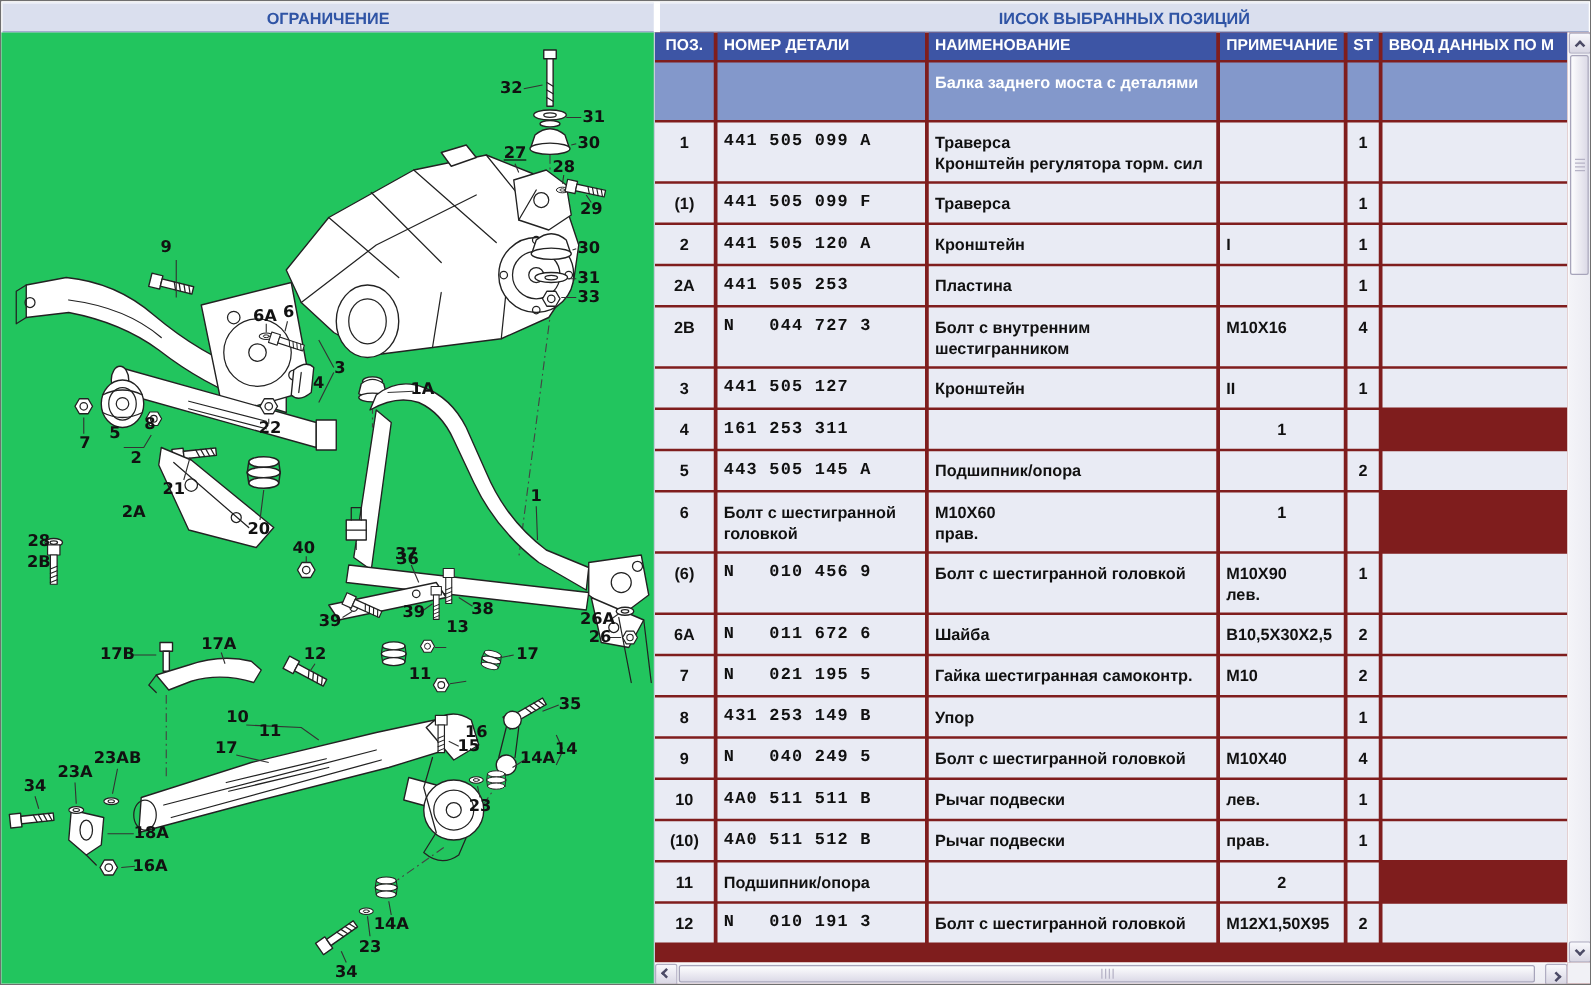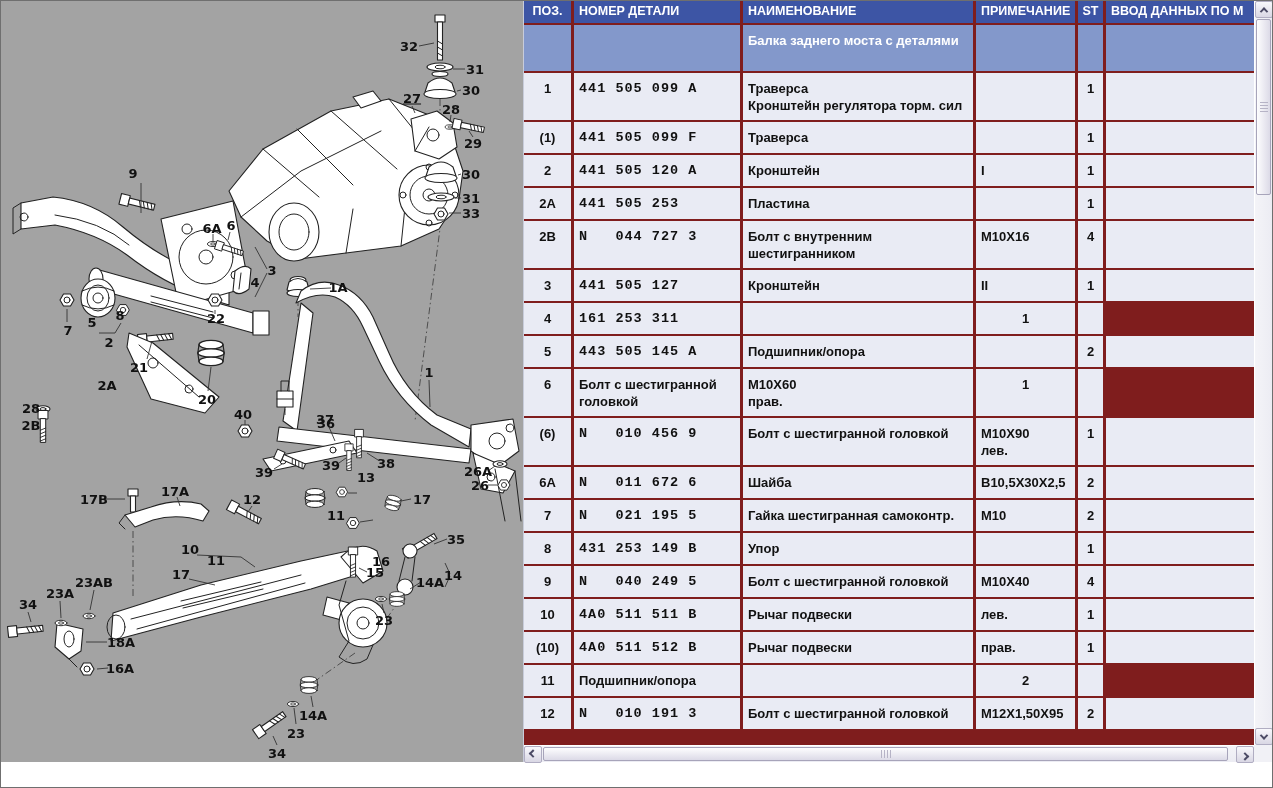--- a/index.html
+++ b/index.html
@@ -12,21 +12,21 @@
 
   
   .topbars{display:flex;height:25px;gap:5px;background:#fff;padding:1px 1px 0 1px;}
   .topbar{background:var(--topbar-bg);border-bottom:1px solid #8f9cc4;border-top:1px solid #eef1f8;
           color:var(--topbar-text);font-weight:bold;font-size:13px;display:flex;align-items:center;justify-content:center;}
   .topbar.left{width:521px;}
   .topbar.right{flex:1;}
 
   
   .content{display:flex;height:761px;}
-  .diagram-panel{width:523px;position:relative;background:#a3a3a3;border-right:1px solid #c8ccda;overflow:hidden;}
+  .diagram-panel{width:523px;position:relative;background:#22c55e;border-right:1px solid #c8ccda;overflow:hidden;}
   .diagram-panel svg{position:absolute;left:0;top:0;}
   .callout{position:absolute;transform:translate(-50%,-50%);font-family:"DejaVu Sans",sans-serif;
            font-size:13px;font-weight:bold;color:#111;white-space:nowrap;z-index:3;cursor:pointer;}
 
   .table-panel{flex:1;display:grid;grid-template-columns:1fr 18px;grid-template-rows:22px 1fr 17px;background:#7f1d1d;}
 
   
   .tgrid{display:grid;grid-template-columns:47px 166px 230px 99px 25px 1fr;column-gap:3px;}
   .thead{grid-column:1;grid-row:1;}
   .thead .hc{background:var(--header-bg);color:#fff;font-size:12.5px;font-weight:bold;
@@ -69,20 +69,24 @@
   svg .sh{fill:#fff;stroke:var(--line);stroke-width:1.1;stroke-linejoin:round;stroke-linecap:round;}
   svg .ln{fill:none;stroke:var(--line);stroke-width:1;stroke-linejoin:round;stroke-linecap:round;}
   svg .ld{fill:none;stroke:#333;stroke-width:0.9;}
   svg .dd{fill:none;stroke:#444;stroke-width:0.9;stroke-dasharray:7 3 1.5 3;}
 </style>
 </head>
 <body>
 
 <div class="window">
 
+  <div class="topbars">
+    <div class="topbar left">ОГРАНИЧЕНИЕ</div>
+    <div class="topbar right">ІИСОК ВЫБРАННЫХ ПОЗИЦИЙ</div>
+  </div>
 
   <div class="content">
 
     <div class="diagram-panel">
       <svg width="523" height="761" viewBox="0 0 523 761">
         <defs>
           <g id="bolt">
             <path class="sh" d="M-9,-5.5 h9 v11 h-9 z"></path>
             <path class="sh" d="M0,-3 h26 v6 h-26 z"></path>
             <path class="ln" d="M10,-3 l2.5,6 M14,-3 l2.5,6 M18,-3 l2.5,6 M22,-3 l2.5,6"></path>

